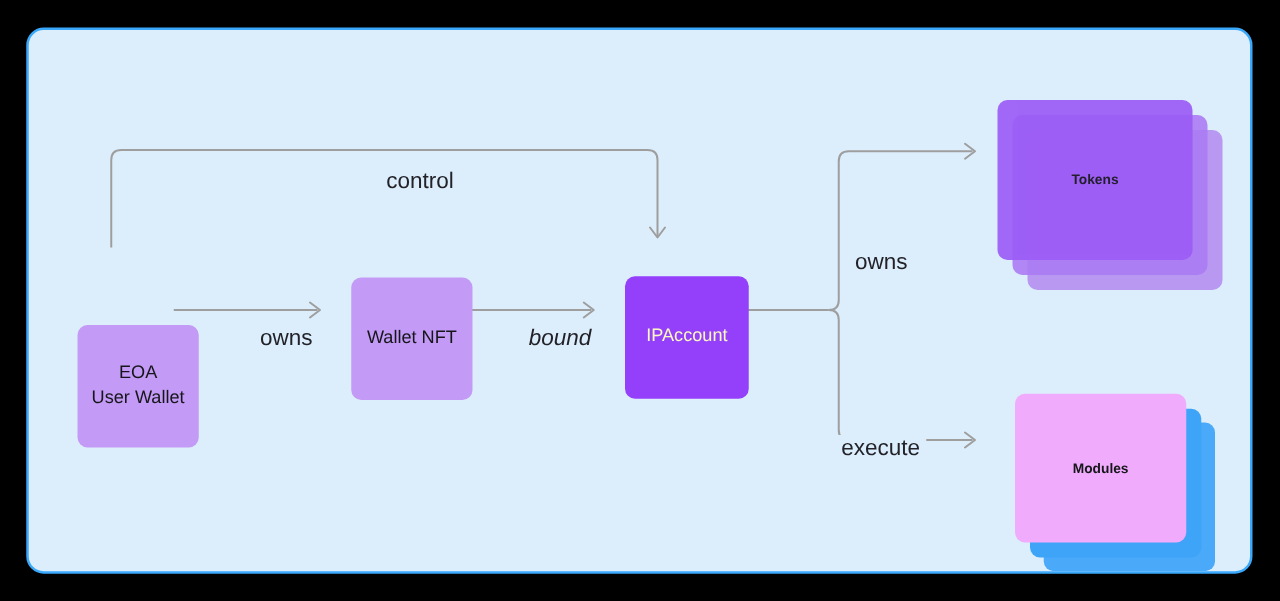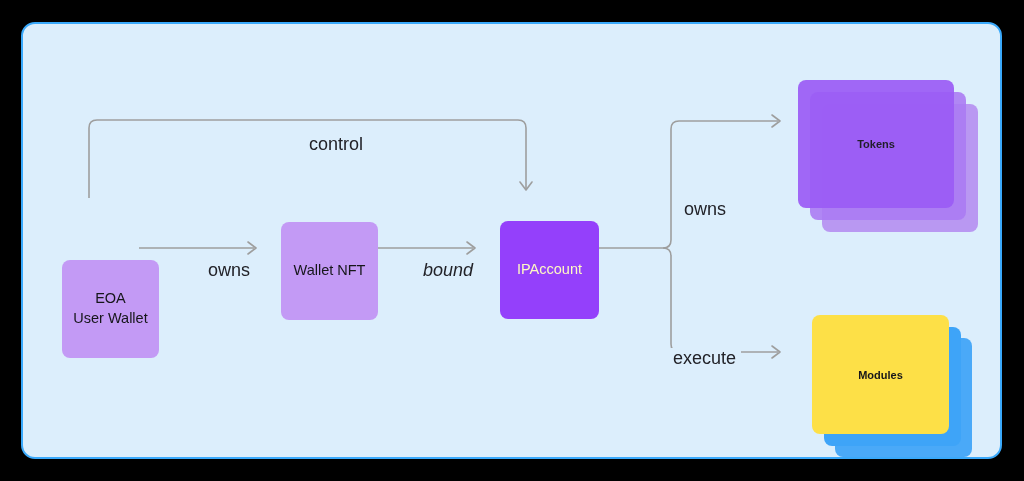--- a/index.html
+++ b/index.html
@@ -90,21 +90,21 @@
   #stack-tokens .card { width: 156px; height: 128px; }
   #stack-tokens .layer-back  { left: 24px; top: 24px; background: #b388f0; opacity: 0.85; }
   #stack-tokens .layer-mid   { left: 12px; top: 12px; background: #ab7bf3; opacity: 0.9; }
   #stack-tokens .layer-front { left: 0px;  top: 0px;  background: #9b5cf6; opacity: 0.92; }
 
   
   #stack-modules { left: 789px; top: 291px; width: 160px; height: 142px; }
   #stack-modules .card { width: 137px; height: 119px; }
   #stack-modules .layer-back  { left: 23px; top: 23px; background: #4aa9f8; }
   #stack-modules .layer-mid   { left: 12px; top: 12px; background: #3ea4f8; }
-  #stack-modules .layer-front { left: 0px;  top: 0px;  background: #fde047; text-align: right; }
+  #stack-modules .layer-front { left: 0px;  top: 0px;  background: #f0abfc; text-align: right; }
 
   
   #connectors {
     position: absolute;
     left: 0; top: 0;
     width: 981px; height: 437px;
   }
   #connectors path {
     fill: none;
     stroke: #9e9e9e;

